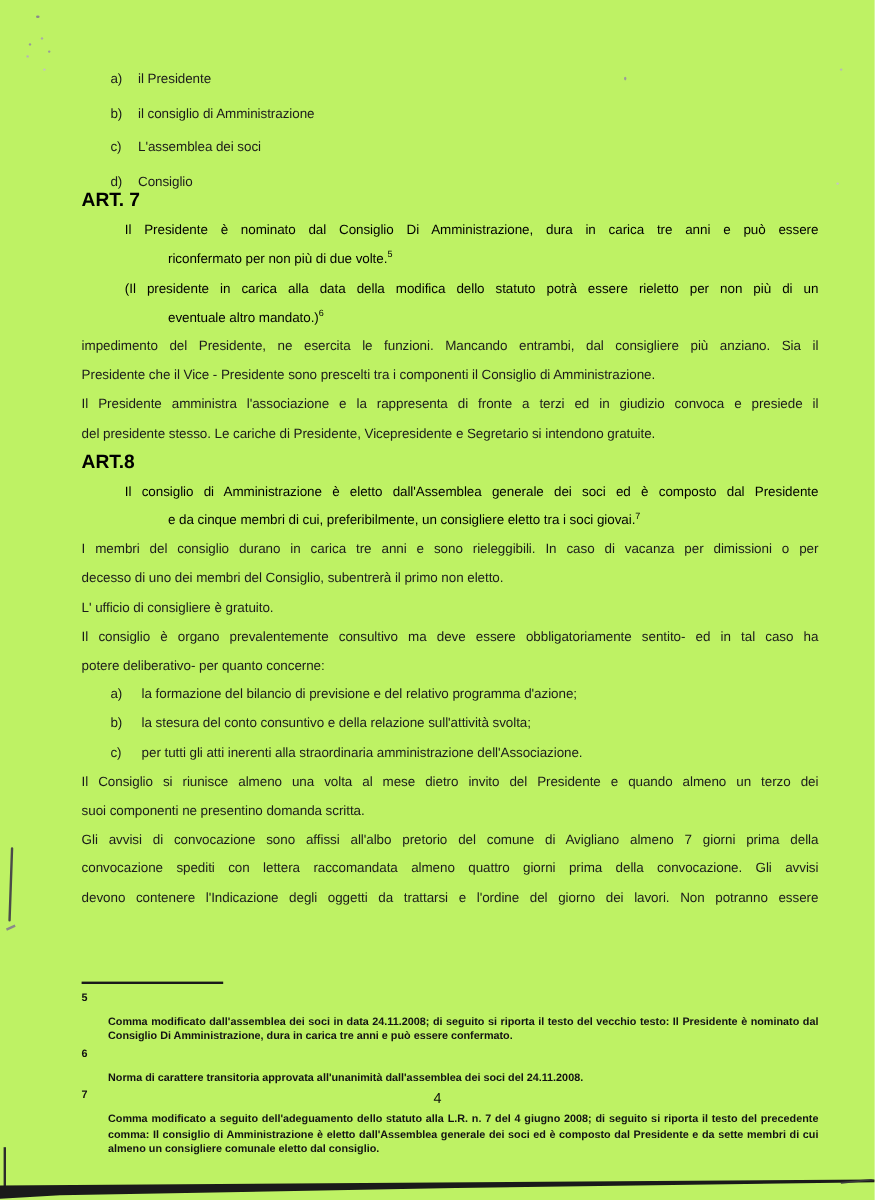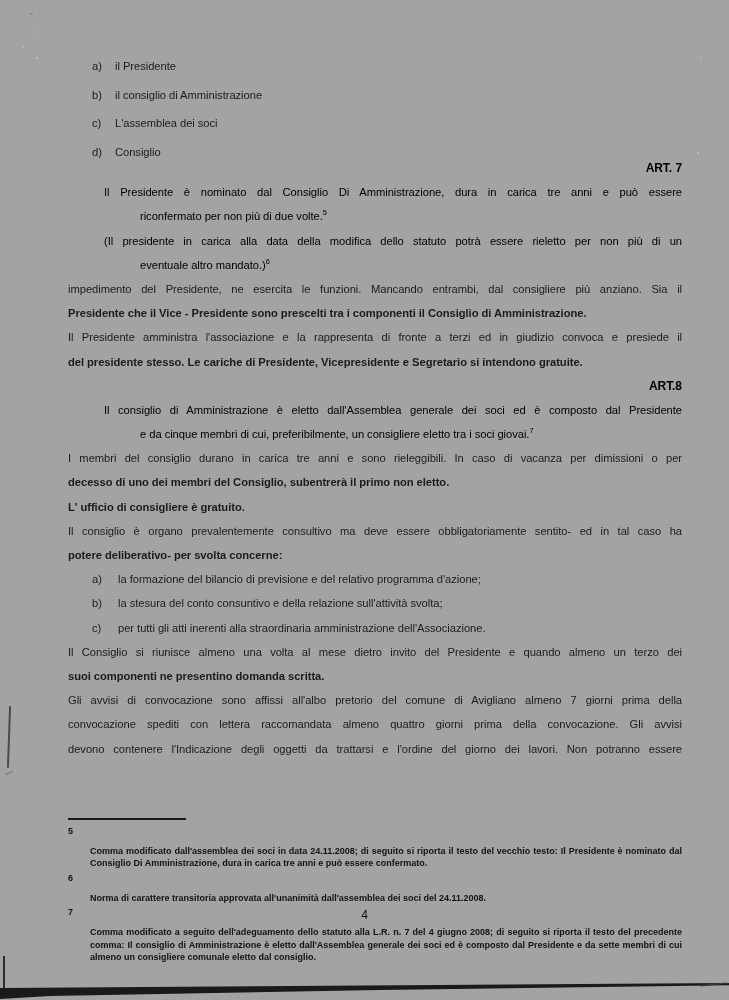--- a/index.html
+++ b/index.html
@@ -1,32 +1,32 @@
 <!DOCTYPE html>
 <html><head>
 <meta charset="utf-8">
 <style>
   html,body { margin:0; padding:0; background:#ffffff; }
   .page {
     position:relative; width:729px; height:1000px;
-    background:#a3a3a3; overflow:hidden;
+    background:#bef264; overflow:hidden;
     font-family:"Liberation Sans", sans-serif;
     color:#1b1b1b;
   }
   .content { position:absolute; left:68px; top:52px; width:614px; font-size:11.2px; letter-spacing:-0.05px; }
 
   .intro { margin-bottom:-10px; }
   .intro .li { height:28.5px; line-height:28.5px; padding-left:24px; white-space:nowrap; }
   .marker { display:inline-block; width:23px; }
 
-  .hd { height:24.2px; line-height:24.2px; text-align:right; font-weight:bold; font-size:12px; color:#000; white-space:nowrap; }
+  .hd { height:24.2px; line-height:24.2px; text-align:left; font-weight:bold; font-size:16px; color:#000; white-space:nowrap; }
 
   .line { height:24.2px; line-height:24.2px; white-space:nowrap; overflow:visible;
           text-align:justify; text-align-last:justify; text-justify:inter-word; }
-  .line.last { text-align-last:left;font-weight:bold; }
+  .line.last { text-align-last:left; }
   .bold .line, .bold .line span { font-weight:normal; color:#000;margin-left:36px; }
 
   .inner-list .li { height:24.2px; line-height:24.2px; padding-left:24px; white-space:nowrap; }
   .inner-list .marker { width:26px; }
 
   sup { font-size:7.5px; vertical-align:super; line-height:0; }
 
   .footnotes { position:absolute; left:68px; top:818px; width:614px; font-size:9px; font-weight:bold; color:#121212; }
   .fn-sep { width:118px; height:2px; background:#1a1a1a; margin-bottom:5px; }
   .footnote { display:flex; margin-bottom:2px; }
@@ -88,21 +88,21 @@
       <div class="line">I membri del consiglio durano in carica tre anni e sono rieleggibili. In caso di vacanza per dimissioni o per</div>
       <div class="line last">decesso di uno dei membri del Consiglio, subentrerà il primo non eletto.</div>
     </div>
 
     <div>
       <div class="line last">L' ufficio di consigliere è gratuito.</div>
     </div>
 
     <div>
       <div class="line">Il consiglio è organo prevalentemente consultivo ma deve essere obbligatoriamente sentito- ed in tal caso ha</div>
-      <div class="line last">potere deliberativo- per svolta concerne:</div>
+      <div class="line last">potere deliberativo- per quanto concerne:</div>
     </div>
 
     <div class="inner-list">
       <div class="li"><span class="marker">a)</span><span>la formazione del bilancio di previsione e del relativo programma d'azione;</span></div>
       <div class="li"><span class="marker">b)</span><span>la stesura del conto consuntivo e della relazione sull'attività svolta;</span></div>
       <div class="li"><span class="marker">c)</span><span>per tutti gli atti inerenti alla straordinaria amministrazione dell'Associazione.</span></div>
     </div>
 
     <div>
       <div class="line">Il Consiglio si riunisce almeno una volta al mese dietro invito del Presidente e quando almeno un terzo dei</div>

